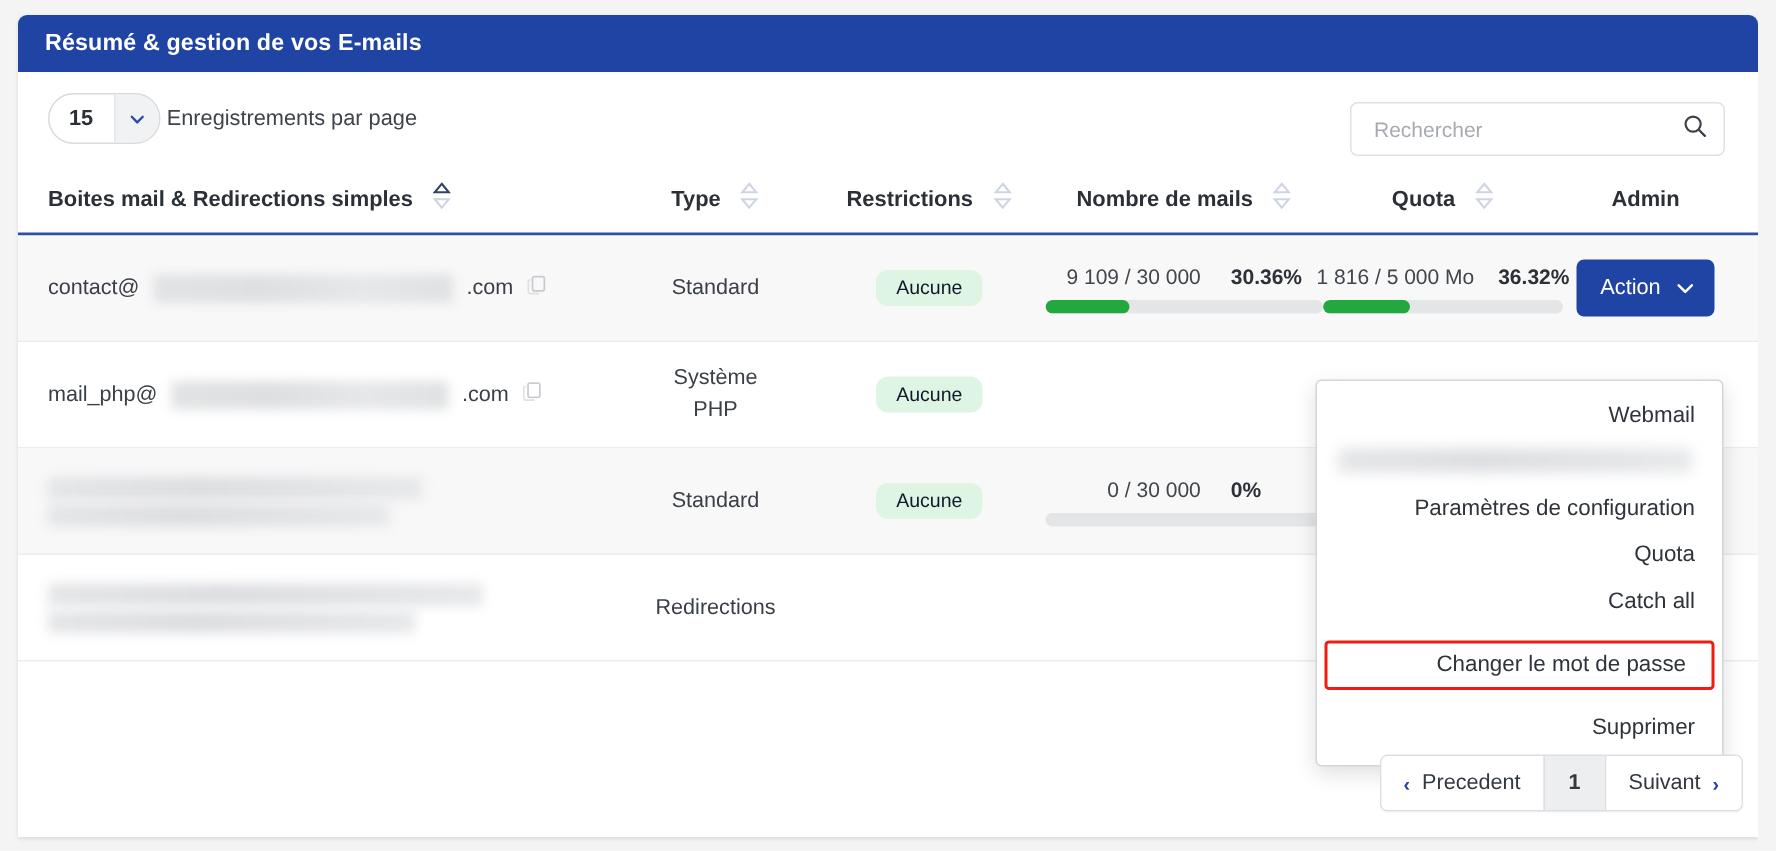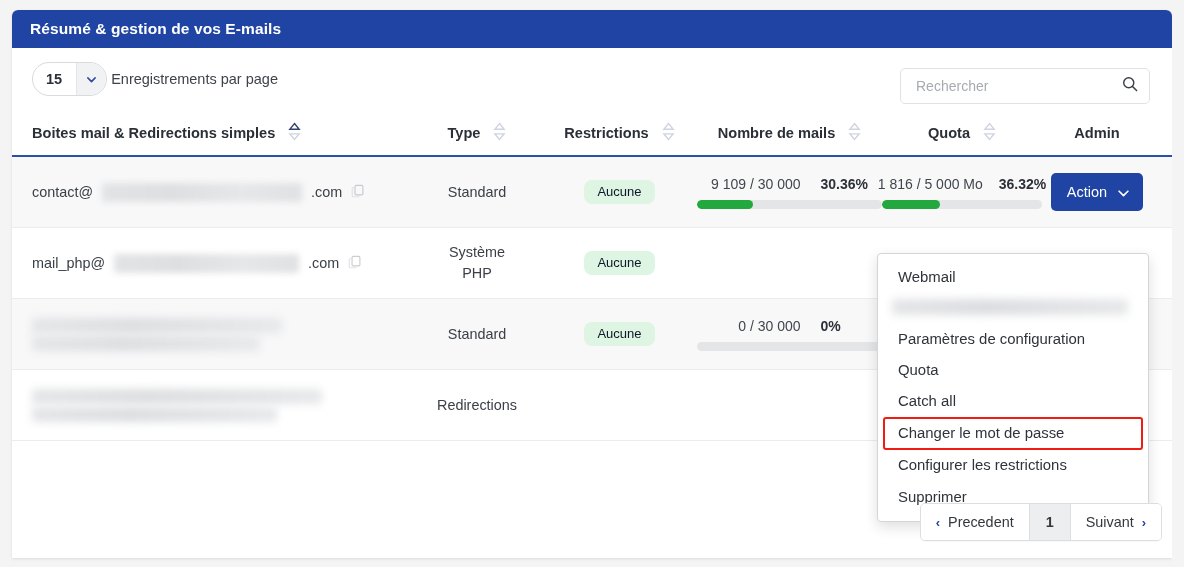--- a/index.html
+++ b/index.html
@@ -208,20 +208,21 @@
     position: absolute;
     left: 877px;
     top: 253px;
     width: 272px;
     background: #ffffff;
     border: 1px solid #d3d5d9;
     border-radius: 4px;
     box-shadow: 0 5px 14px rgba(0,0,0,.13);
     padding: 8px 0 8px 0;
     z-index: 40;
+    text-align: right;
   }
   .mi {
     font-size: 14.9px;
     color: #2f343b;
     padding: 4px 18px 4px 20px;
     line-height: 1.55;
     white-space: nowrap;
     cursor: pointer;
   }
   .mi.blurred {
@@ -229,21 +230,21 @@
     margin: 6px 0 9px 0;
   }
   .mi.blurred .blurline {
     height: 16px;
     margin: 0 14px;
     filter: blur(4.5px);
   }
   .mi.hl {
     outline: 2.5px solid #f01c12;
     outline-offset: -1px;
-    margin: 1px 6px;
+    margin: 11px 6px;
     padding-left: 14px;
     border-radius: 2px;
   }
   
   .pager {
     position: absolute;
     right: 22px;
     top: 503px;
     display: flex;
     border: 1px solid #dcdee1;
@@ -501,21 +502,20 @@
 
   <div class="menu">
     <div class="mi">Webmail</div>
     <div class="mi blurred">
       <span class="blurline" style="width:236px"></span>
     </div>
     <div class="mi">Paramètres de configuration</div>
     <div class="mi">Quota</div>
     <div class="mi">Catch all</div>
     <div class="mi hl">Changer le mot de passe</div>
-    <div class="mi">Configurer les restrictions</div>
     <div class="mi">Supprimer</div>
   </div>
 
   <div class="pager">
     <div class="pg">
       <span class="chev">‹</span>
       <span>Precedent</span>
     </div>
     <div class="pg num">1</div>
     <div class="pg">

